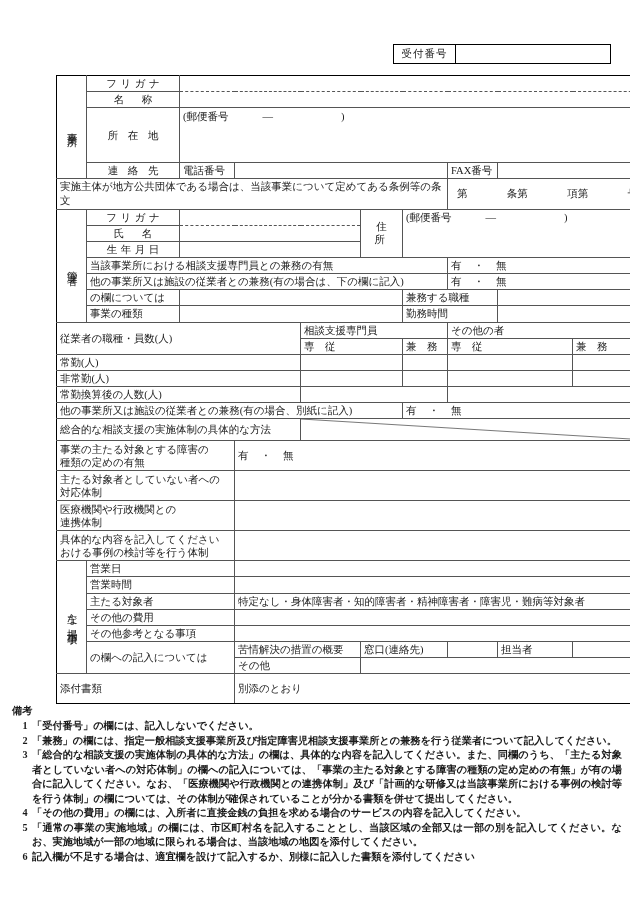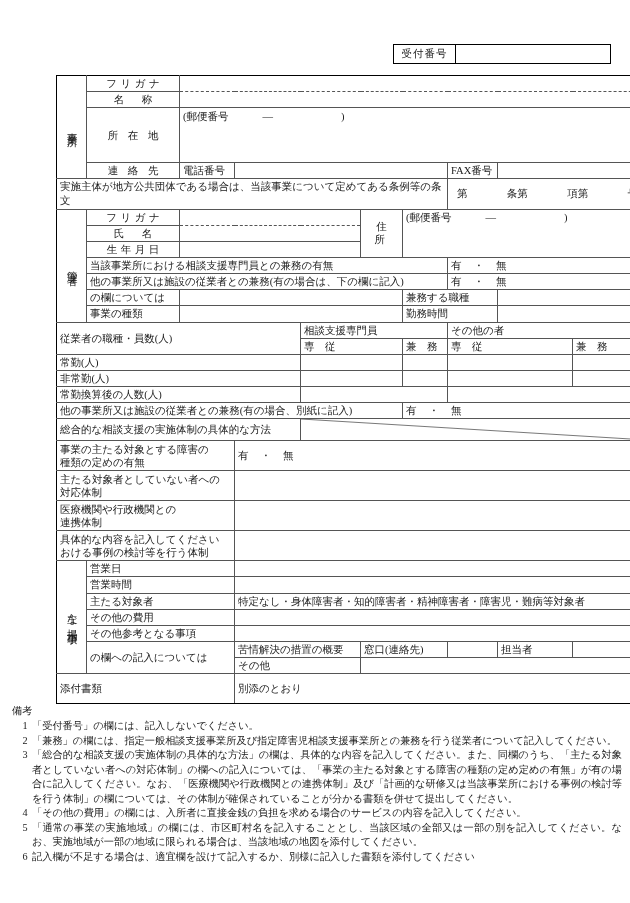--- a/index.html
+++ b/index.html
@@ -157,20 +157,21 @@
   .twoline { line-height: 1.35; }
 
   
   .remarks {
     position: absolute;
     left: 12px;
     top: 704px;
     width: 610px;
     font-size: 10.2px;
     line-height: 1.42;
+    font-weight: bold;
   }
   .remarks .rk-title { margin-bottom: 1px; }
   .remarks ol {
     list-style: none;
     margin: 0;
     padding: 0;
   }
   .remarks li {
     display: flex;
     margin-bottom: 0px;

